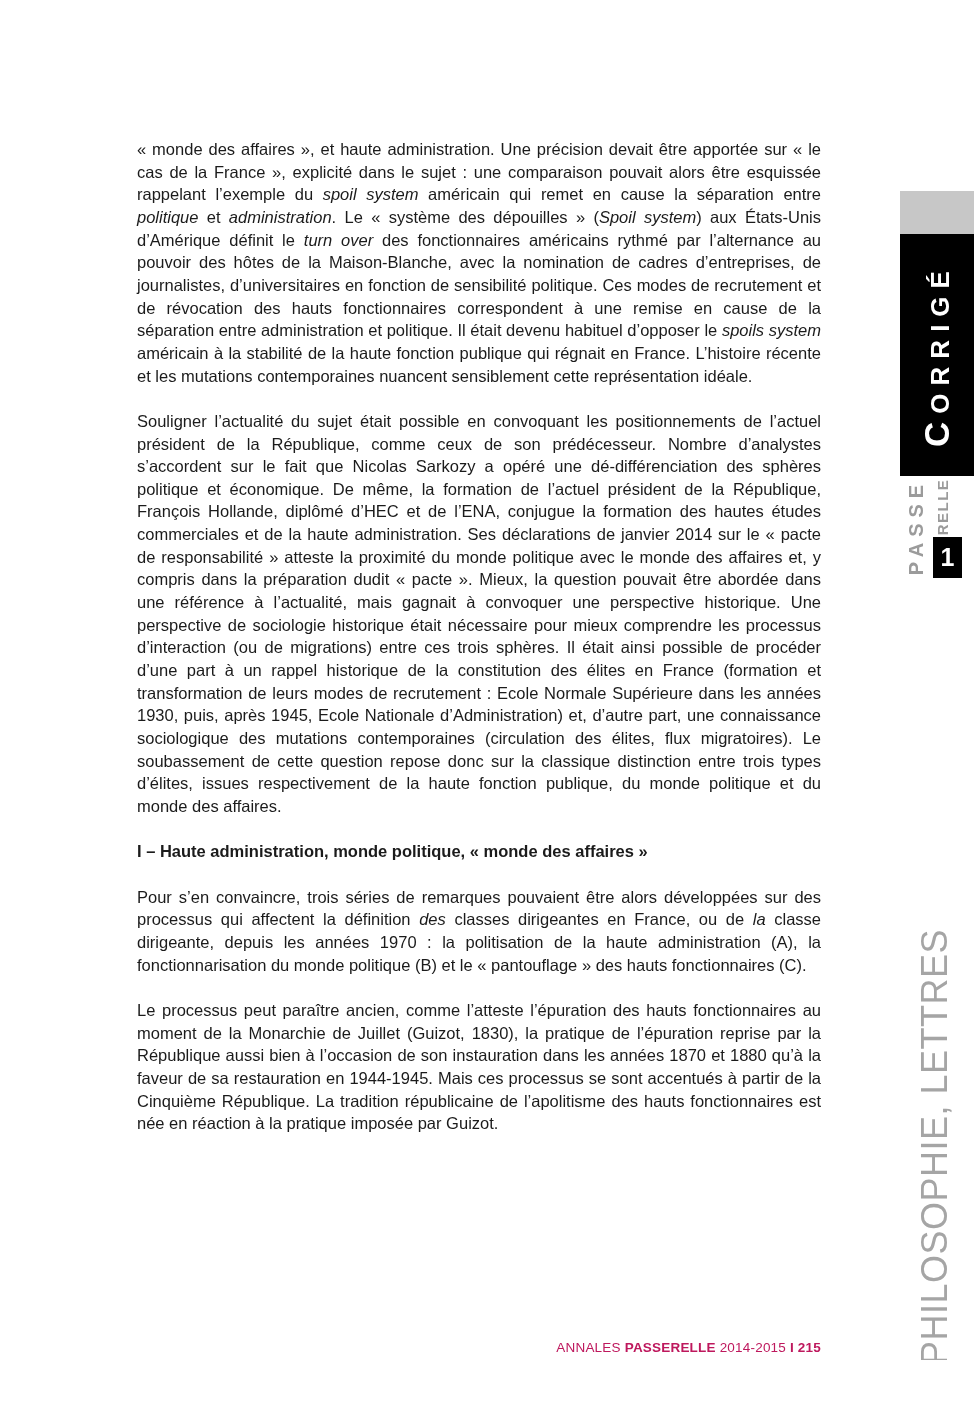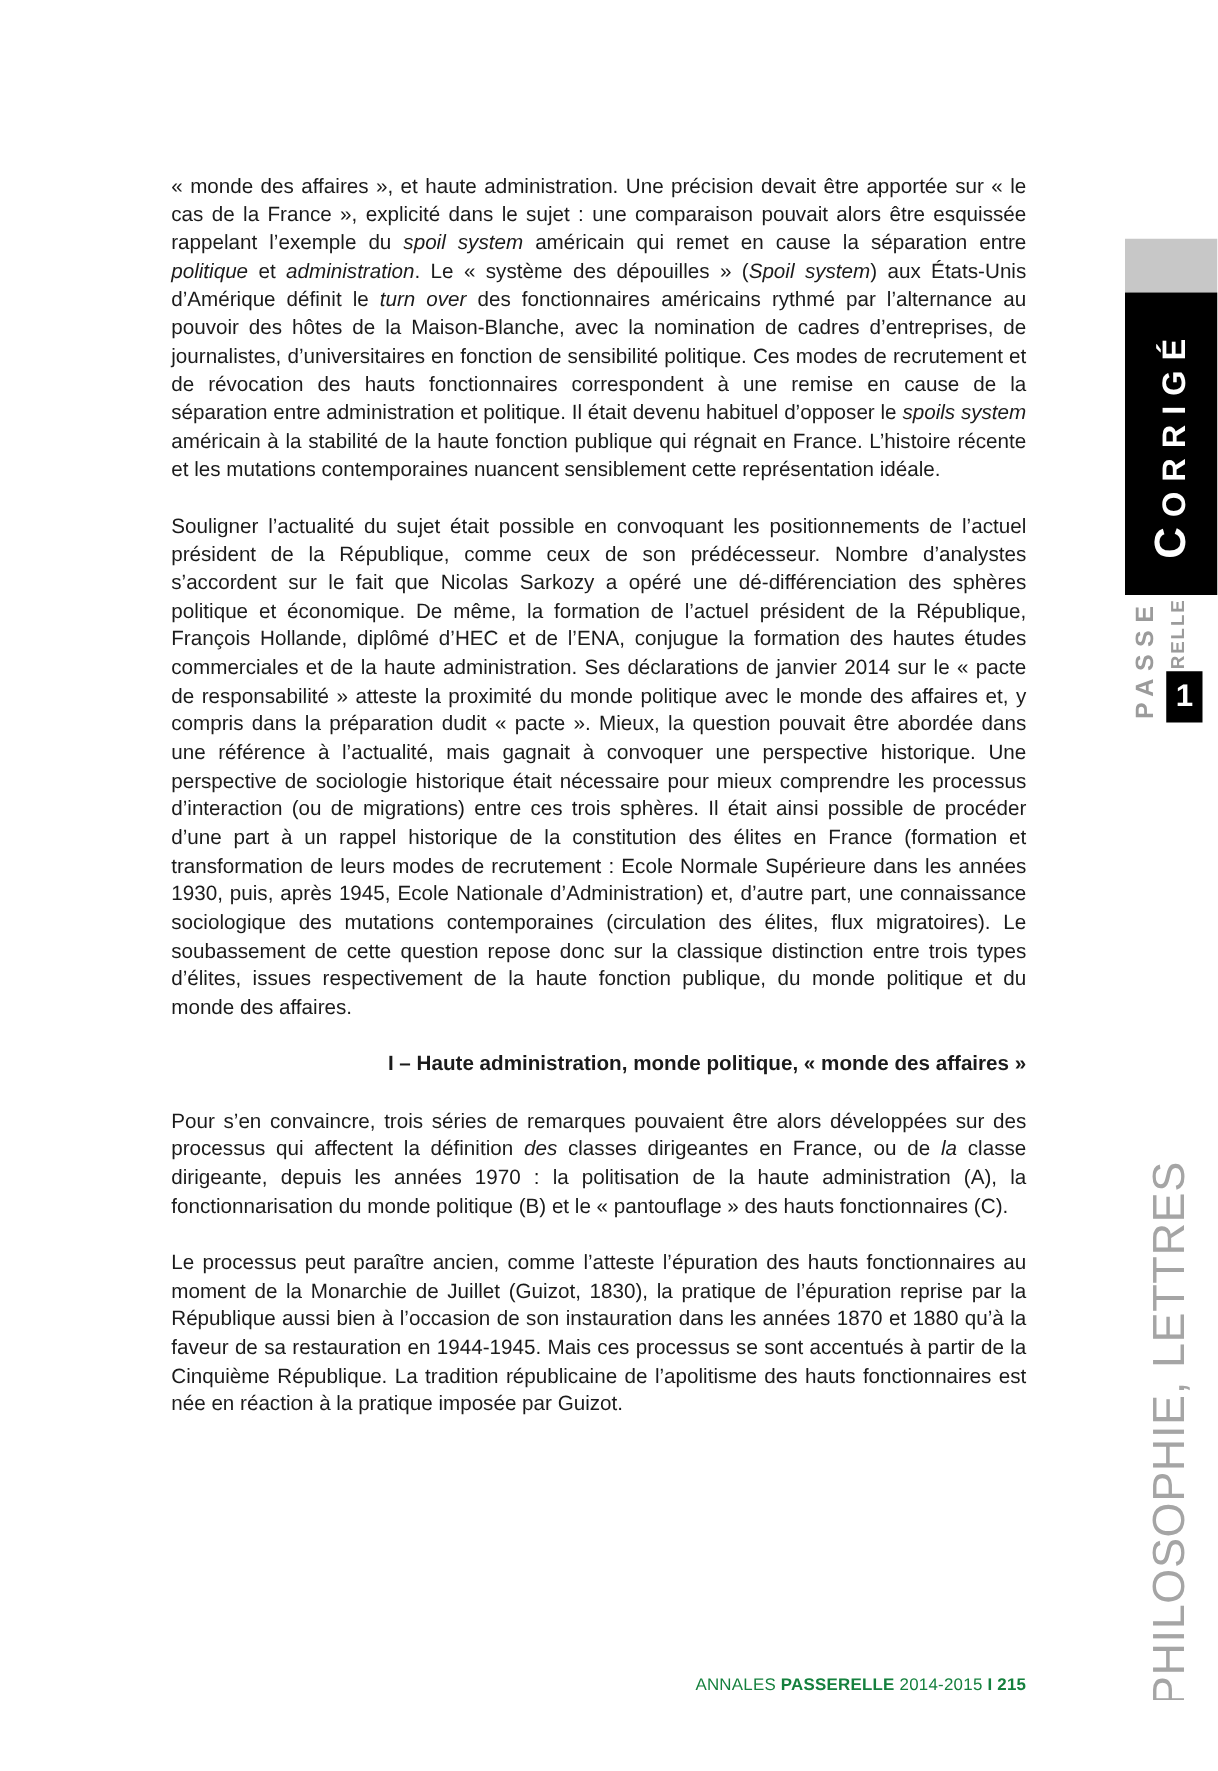--- a/index.html
+++ b/index.html
@@ -22,29 +22,29 @@
     left: 137px; top: 138px; width: 684px;
     font-size: 16.5px; line-height: 22.65px;
     color: #1b1b1b;
     text-align: justify;
     hyphens: auto; -webkit-hyphens: auto;
   }
   .body-text p { margin: 0 0 22.65px 0; }
   .body-text h2 {
     font-size: 16.5px; line-height: 22.65px;
     font-weight: bold; margin: 0 0 22.65px 0;
-    text-align: right;
+    text-align: left;
   }
   .italic { font-style: italic; }
 
   
   .footer {
     position: absolute;
     top: 1340px; right: 153px;
-    font-size: 13.5px; color: #15803d;
+    font-size: 13.5px; color: #be185d;
     letter-spacing: 0.2px;
     white-space: nowrap;
   }
   .footer b { font-weight: bold; }
 
   
   .sidebar-top-block {
     position: absolute;
     left: 900px; top: 191px; width: 74px; height: 43px;
     background: #c7c7c7;

